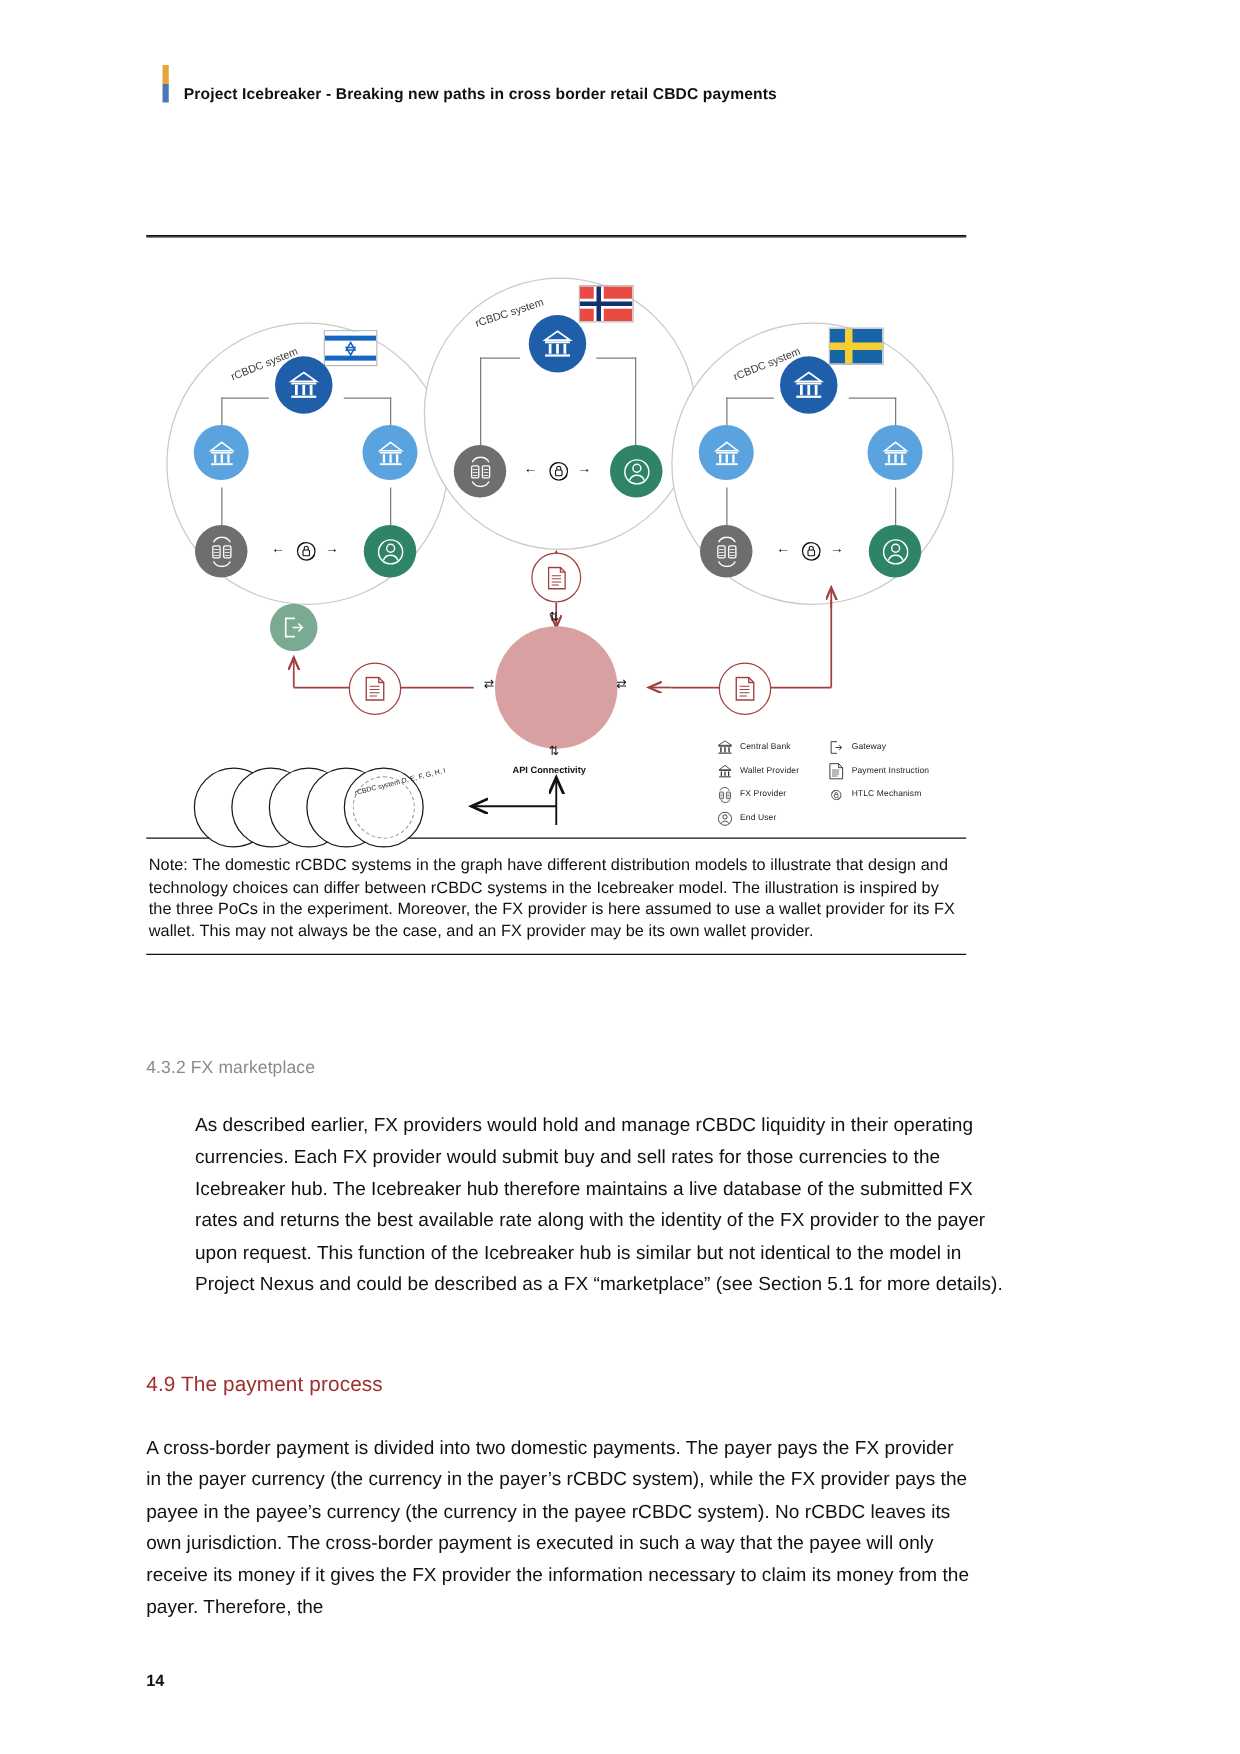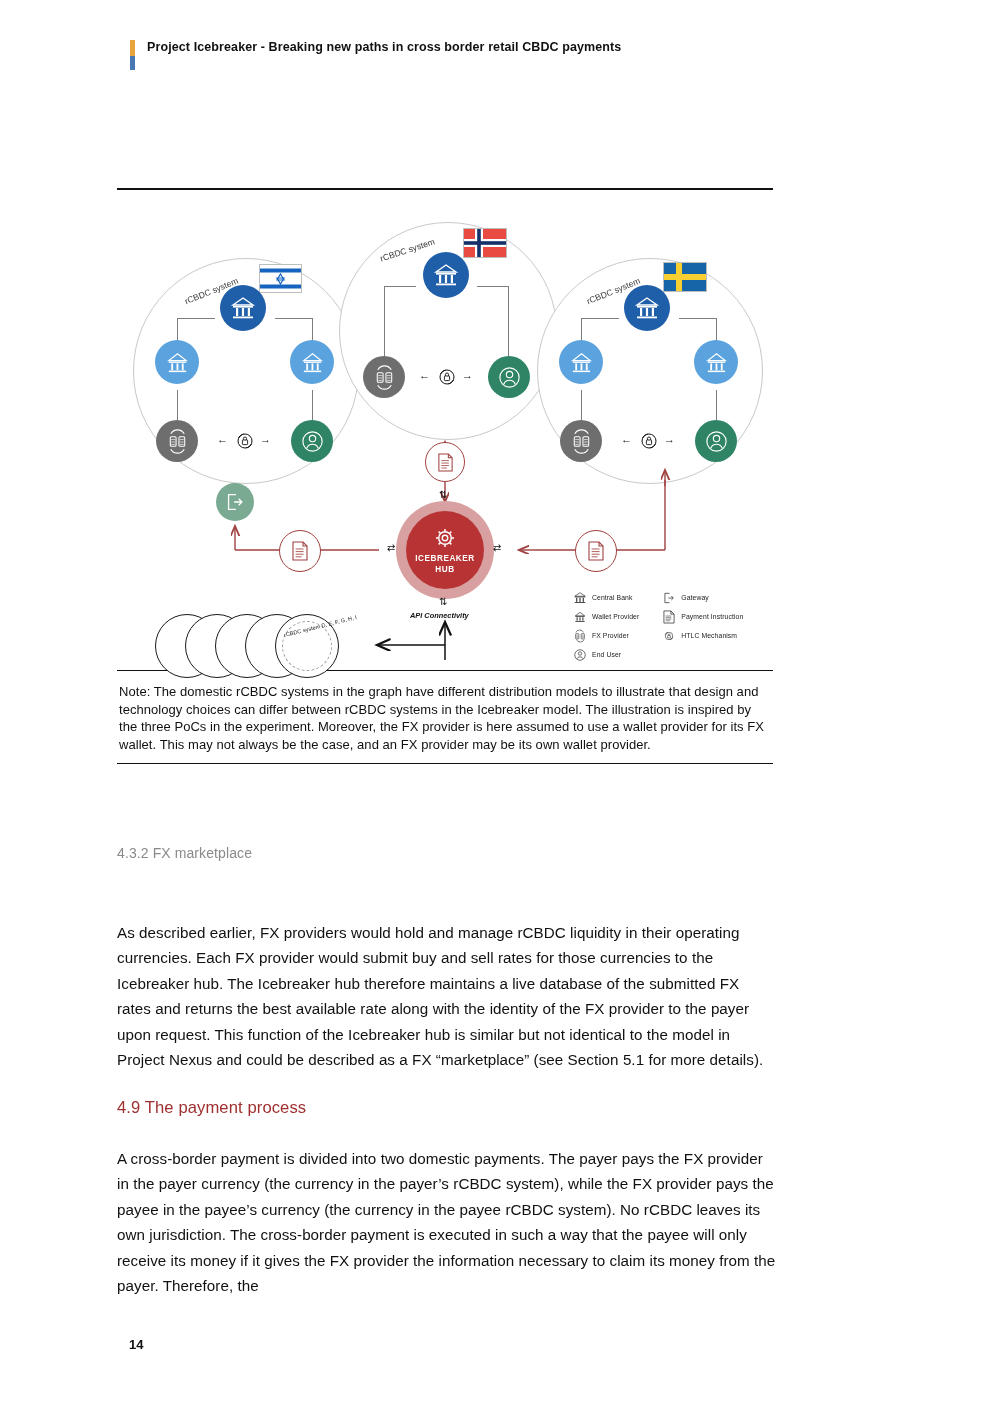--- a/index.html
+++ b/index.html
@@ -7,44 +7,44 @@
     width:992px; height:1403px;
     background:#ffffff;
     font-family:"Liberation Sans", sans-serif;
     color:#1a1a1a;
     position:relative;
     overflow:hidden;
   }
   .page { position:relative; width:992px; height:1403px; }
 
   
-  .header { position:absolute; left:102px; top:40px; display:flex; align-items:flex-start; gap:12px;padding-left:28px; }
+  .header { position:absolute; left:102px; top:52px; display:flex; align-items:flex-end; gap:12px;padding-left:28px; }
   .header-bar { width:5px; height:30px; background:linear-gradient(to bottom,#E8A33D 0%,#E8A33D 52%,#4A78B5 52%,#4A78B5 100%); }
   .header-title { font-size:12.5px; font-weight:700; letter-spacing:.1px; color:#111; white-space:nowrap; }
 
   
   .graph-block { position:absolute; left:117px; top:188px; width:656px; }
   .rule-top { border-top:1.6px solid #111; }
   .rule-mid { border-top:1.1px solid #111; }
   .rule-bot { border-top:1.1px solid #111; }
   .graph-title { font-size:14.5px; color:#A03030; padding:9px 0 8px 2px; letter-spacing:.1px; }
   .graph-title b { font-weight:700; color:#9B2B2B; }
 
   .figure { position:relative; width:656px; height:480px; }
 
   
   .note { font-size:13px; line-height:17.6px; color:#111; padding:12px 2px 10px 2px; letter-spacing:.05px; }
 
   
   .subheading { position:absolute; left:117px; top:845px; font-size:14px; color:#8a8a8a; letter-spacing:.1px; }
   .para { position:absolute; left:117px; width:660px; font-size:15.2px; line-height:25.4px; color:#111; letter-spacing:.05px; }
-  #p1 { top:920px; }
+  #p1 { top:888px;margin-left:39px; }
   .h2 { position:absolute; left:117px; top:1098px; font-size:16.6px; color:#A03030; letter-spacing:.1px; }
   #p2 { top:1146px; }
-  .folio { position:absolute; left:117px; top:1337px; font-size:13px; font-weight:700; color:#111;margin-left:12px; }
+  .folio { position:absolute; left:117px; top:1337px; font-size:13px; font-weight:700; color:#111; }
 
   
   .abs { position:absolute; }
   .ring { position:absolute; border-radius:50%; border:1px solid #c9c9c9; background:#fff; }
   .node { position:absolute; border-radius:50%; display:flex; align-items:center; justify-content:center; }
   .node svg { display:block; }
   .curve-label { position:absolute; font-size:8.6px; color:#3a3a3a; white-space:nowrap; }
   .flagbox { position:absolute; border:1px solid #bdbdbd; overflow:hidden; }
   .conn { position:absolute; background:#7d7d7d; }
   .doc-circle { position:absolute; border-radius:50%; border:1.4px solid #A04040; background:#fff; display:flex; align-items:center; justify-content:center; }
@@ -340,37 +340,25 @@
       </div>
       <div class="doc-circle" style="left:458px; top:340px; width:40px; height:40px;">
         <svg width="18" height="20" viewBox="0 0 18 20">
             <path d="M2 1 h10 l4 4 v14 H2 Z" fill="none" stroke="#A04040" stroke-width="1.1"></path>
             <path d="M12 1 v4 h4" fill="none" stroke="#A04040" stroke-width="1.1"></path>
             <path d="M4.6 8h8M4.6 10.6h8M4.6 13.2h8M4.6 15.8h6" stroke="#A04040" stroke-width=".85"></path>
           </svg>
       </div>
 
       <div class="hub-outer" style="left:279px; top:311px; width:98px; height:98px;"></div>
-      <div class="hub-inner" style="left:289px; top:321px; width:78px; height:78px;">
-        <svg width="24" height="24" viewBox="0 0 26 26">
-            <path d="M13 6.2a6.8 6.8 0 1 1 0 13.6 6.8 6.8 0 0 1 0-13.6z" fill="none" stroke="#fff" stroke-width="1.6"></path>
-            <circle cx="13" cy="13" r="3" fill="none" stroke="#fff" stroke-width="1.5"></circle>
-            <g stroke="#fff" stroke-width="1.6">
-              <path d="M13 3.2v3M13 19.8v3M3.2 13h3M19.8 13h3M6.1 6.1l2.1 2.1M17.8 17.8l2.1 2.1M19.9 6.1l-2.1 2.1M8.2 17.8l-2.1 2.1"></path>
-            </g>
-          </svg>
-        <div class="hub-label">
-          <span>ICEBREAKER</span><br><span>HUB</span>
-        </div>
-      </div>
       <div class="arrowglyph" style="left:322px; top:300px; font-size:10px;">⇅</div>
       <div class="arrowglyph" style="left:322px; top:407px; font-size:10px;">⇅</div>
       <div class="arrowglyph" style="left:270px; top:353px; font-size:10px;">⇄</div>
       <div class="arrowglyph" style="left:376px; top:353px; font-size:10px;">⇄</div>
-      <div class="api-label" style="left:293px; top:421px;font-style:italic;">API Connectivity</div>
+      <div class="api-label" style="left:293px; top:421px;">API Connectivity</div>
 
       <div class="stack-ring" style="left:38px; top:424px; width:62px; height:62px;"></div>
       <div class="stack-ring" style="left:68px; top:424px; width:62px; height:62px;"></div>
       <div class="stack-ring" style="left:98px; top:424px; width:62px; height:62px;"></div>
       <div class="stack-ring" style="left:128px; top:424px; width:62px; height:62px;"></div>
       <div class="stack-ring" style="left:158px; top:424px; width:62px; height:62px;"></div>
       <div class="stack-inner" style="left:165px; top:431px; width:48px; height:48px;"></div>
       <div class="curve-label" style="left:166px; top:433px; font-size:5.6px; transform:rotate(-14deg); color:#222;">rCBDC system D, E, F, G, H, I</div>
 
       <div class="legend" style="left:455px; top:398px;">

